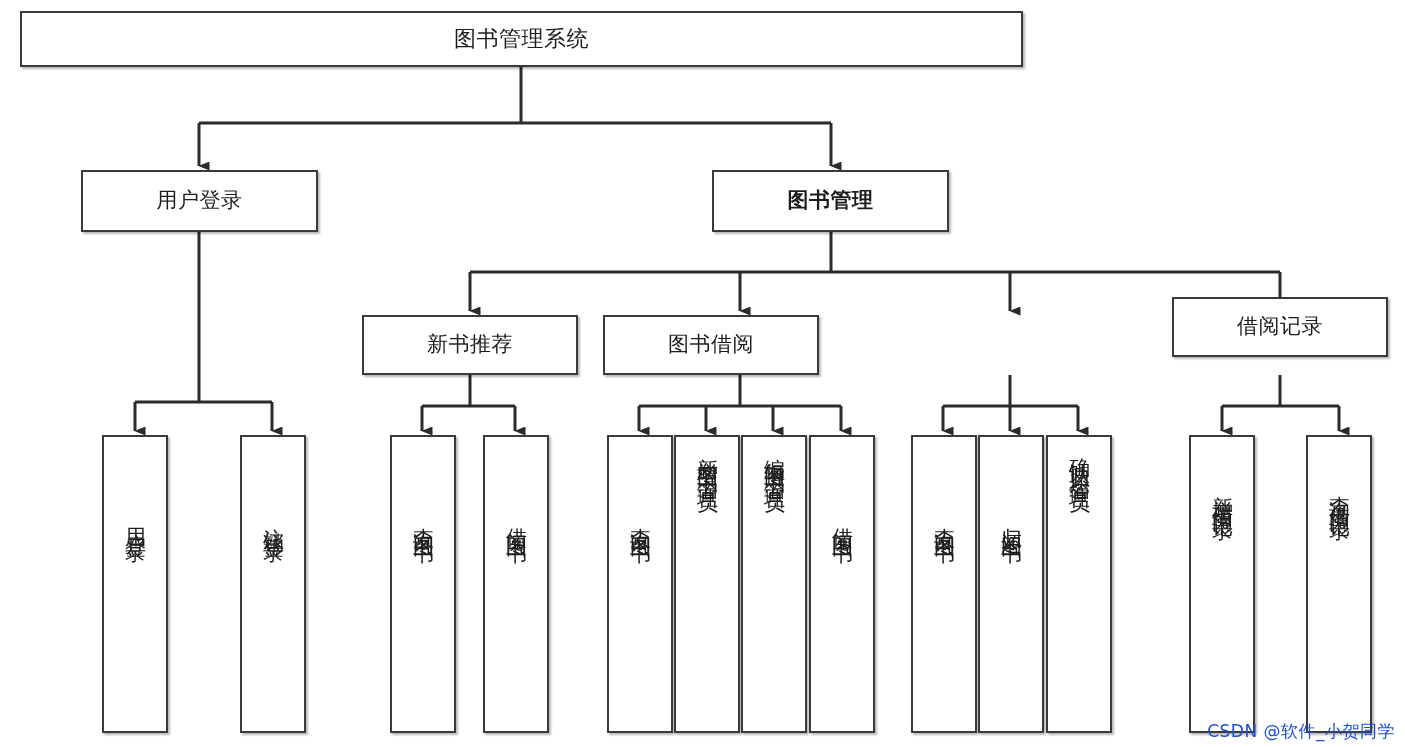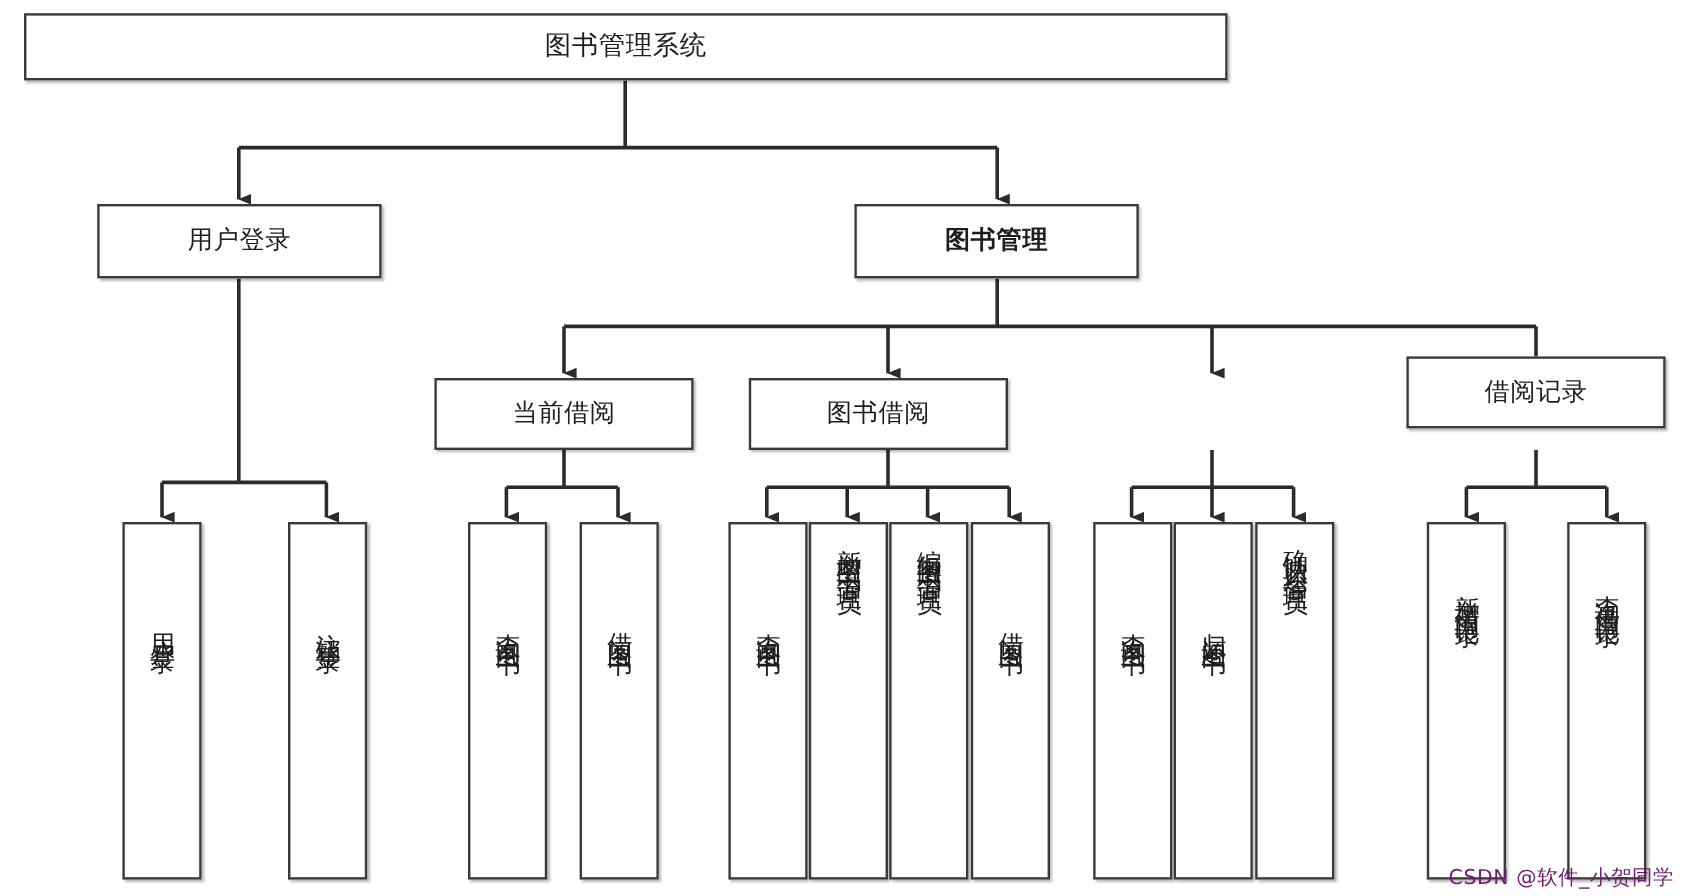--- a/index.html
+++ b/index.html
@@ -72,21 +72,21 @@
   .node.v.tall { padding-top: 4px; }
   .node.v.mid  { padding-top: 42px; }
   .node.v.low  { padding-top: 74px; }
 
   
   #watermark {
     position: absolute;
     right: 10px;
     bottom: 4px;
     font-size: 17px;
-    color: #701a75;
+    color: #1d4ed8;
     letter-spacing: 0.5px;
     z-index: 5;
     white-space: nowrap;
     font-family: "DejaVu Sans", "Liberation Sans", sans-serif;
   }
 </style>
 </head>
 <body>
 
 <div id="canvas">
@@ -148,23 +148,23 @@
   </div>
 
   <div class="node h" style="left:81px; top:170px; width:237px; height:62px;">
     <span class="lbl">用户登录</span>
   </div>
   <div class="node h" style="left:712px; top:170px; width:237px; height:62px;font-weight:bold;">
     <span class="lbl">图书管理</span>
   </div>
 
   <div class="node h" style="left:362px; top:315px; width:216px; height:60px;">
-    <span class="lbl">当前借阅</span>
-  </div>
-  <div class="node h" style="left:624px; top:315px; width:216px; height:60px;">
+    <span class="lbl">新书推荐</span>
+  </div>
+  <div class="node h" style="left:603px; top:315px; width:216px; height:60px;">
     <span class="lbl">图书借阅</span>
   </div>
   <div class="node h" style="left:1172px; top:297px; width:216px; height:60px;">
     <span class="lbl">借阅记录</span>
   </div>
 
   <div class="node v low" style="left:102px; top:435px; width:66px; height:298px;">
     <span class="lbl">用户登录</span>
   </div>
   <div class="node v low" style="left:240px; top:435px; width:66px; height:298px;">

